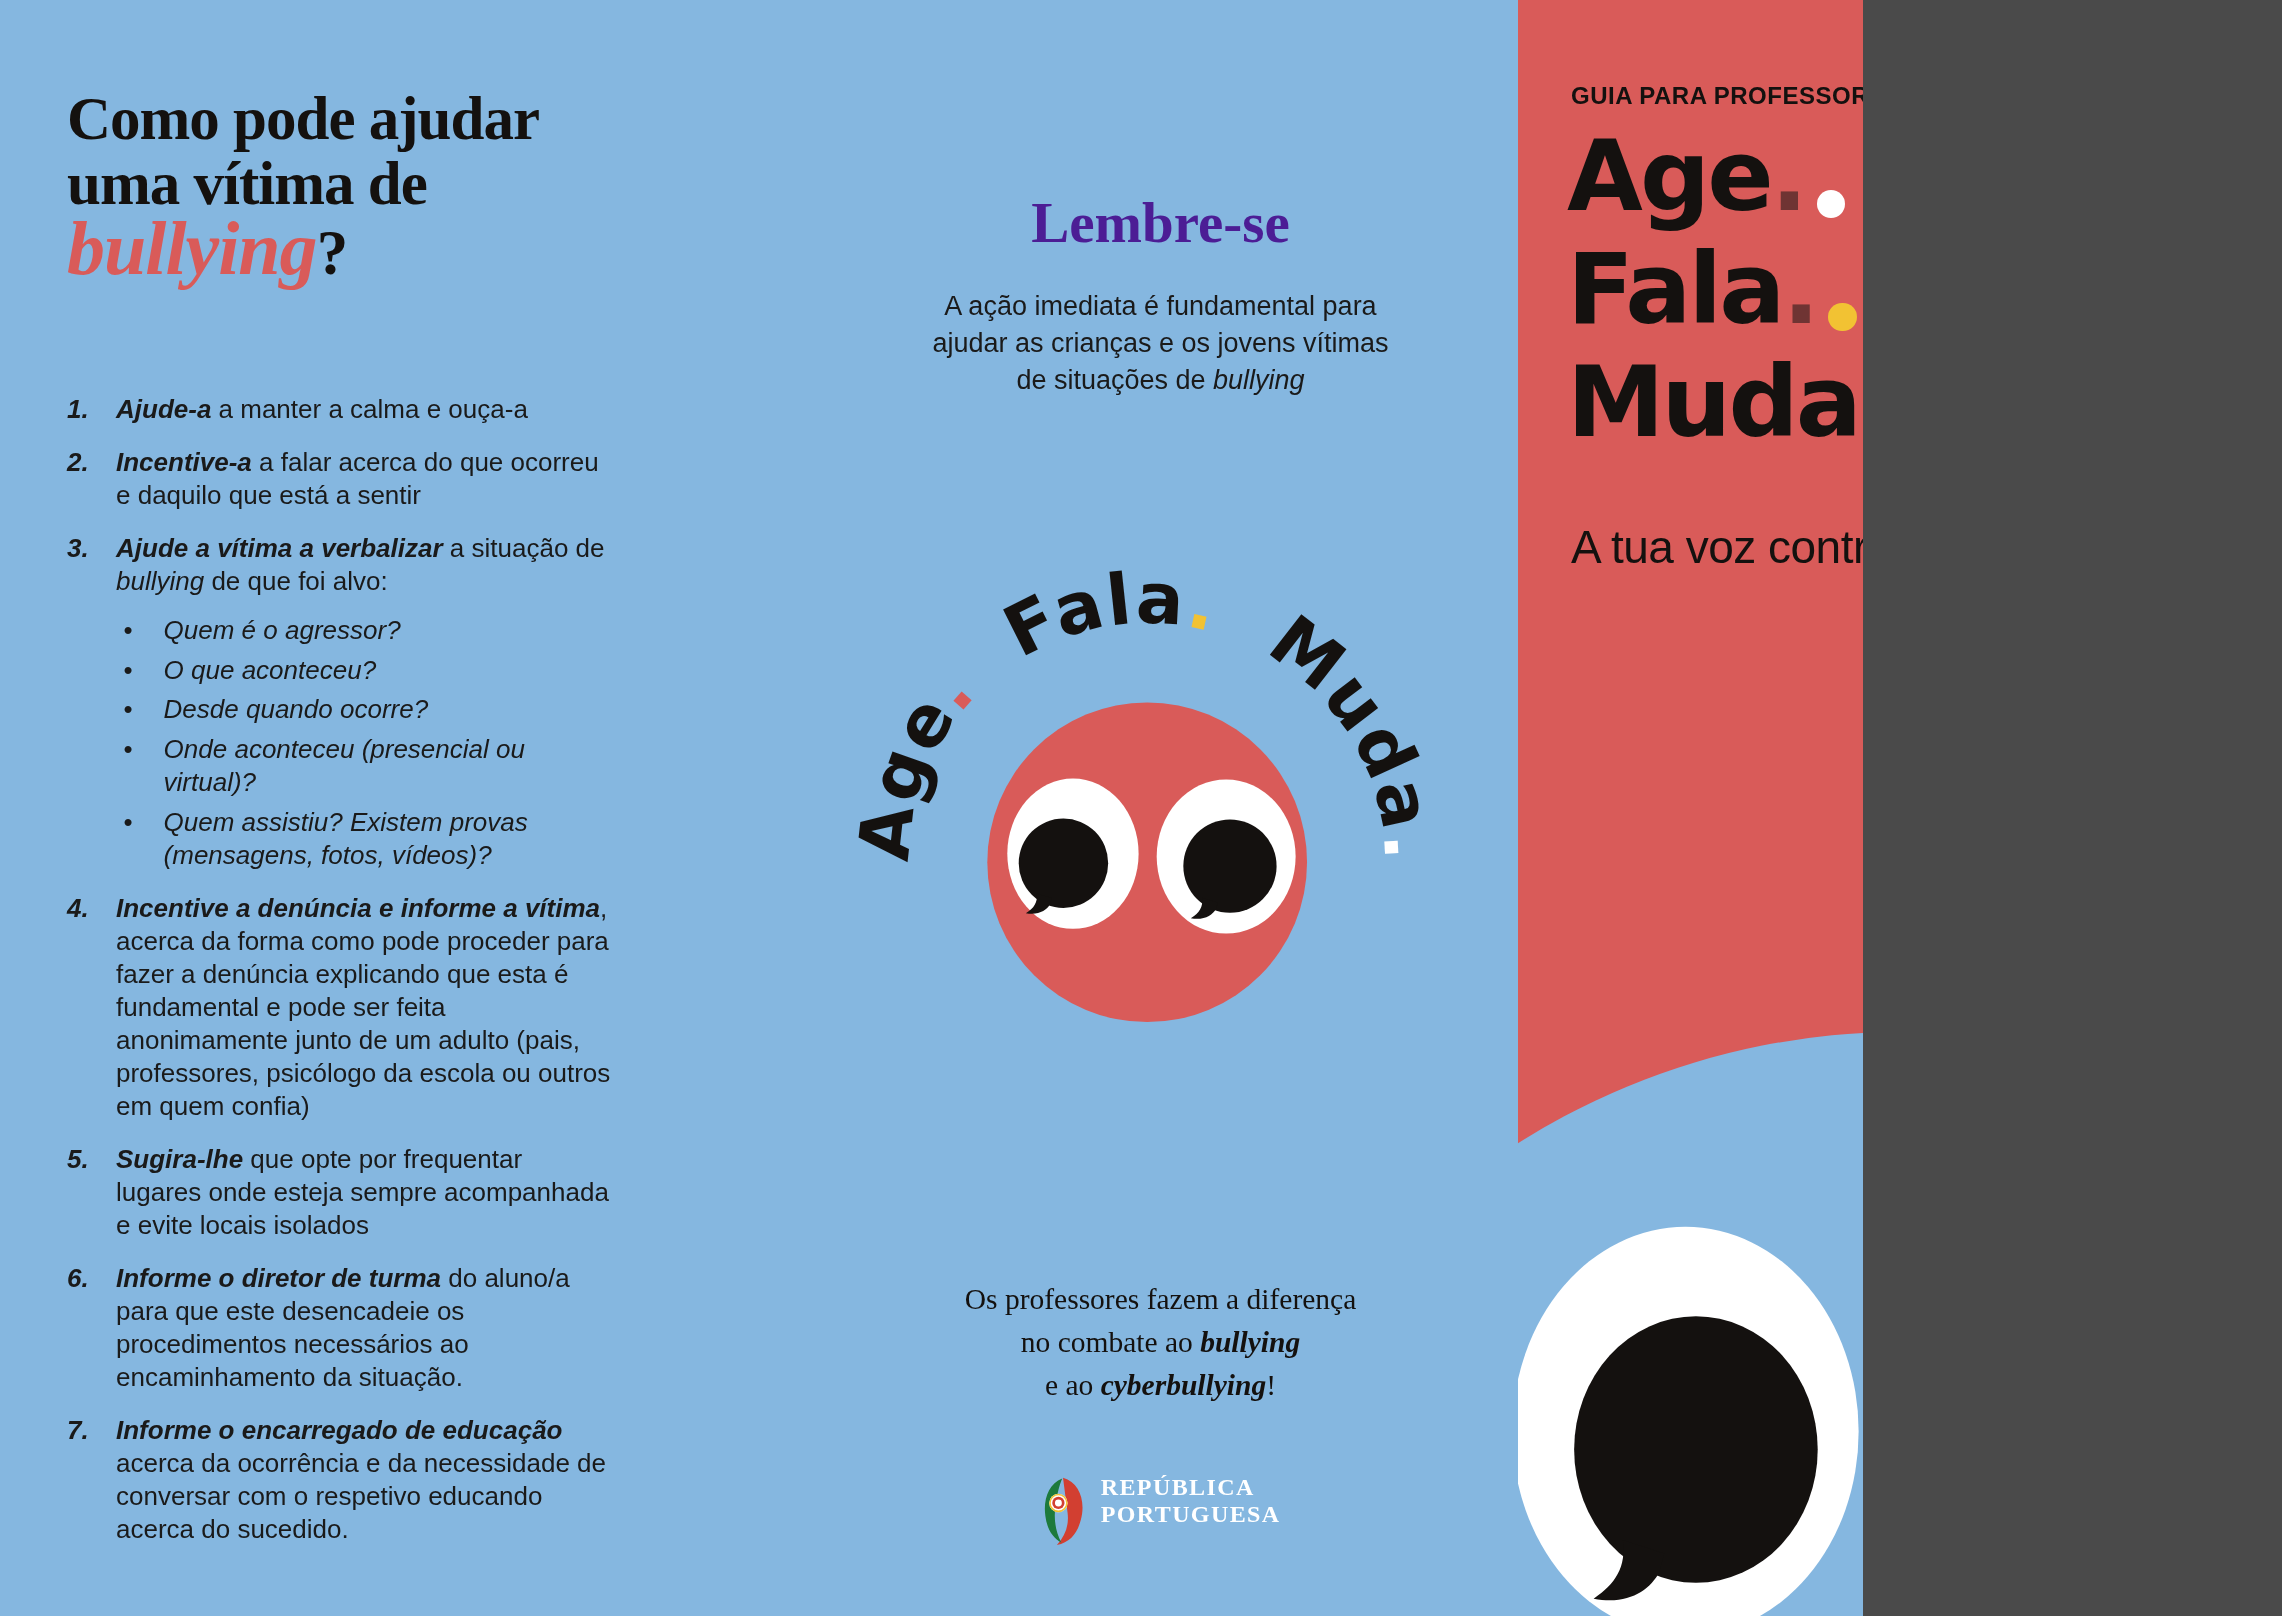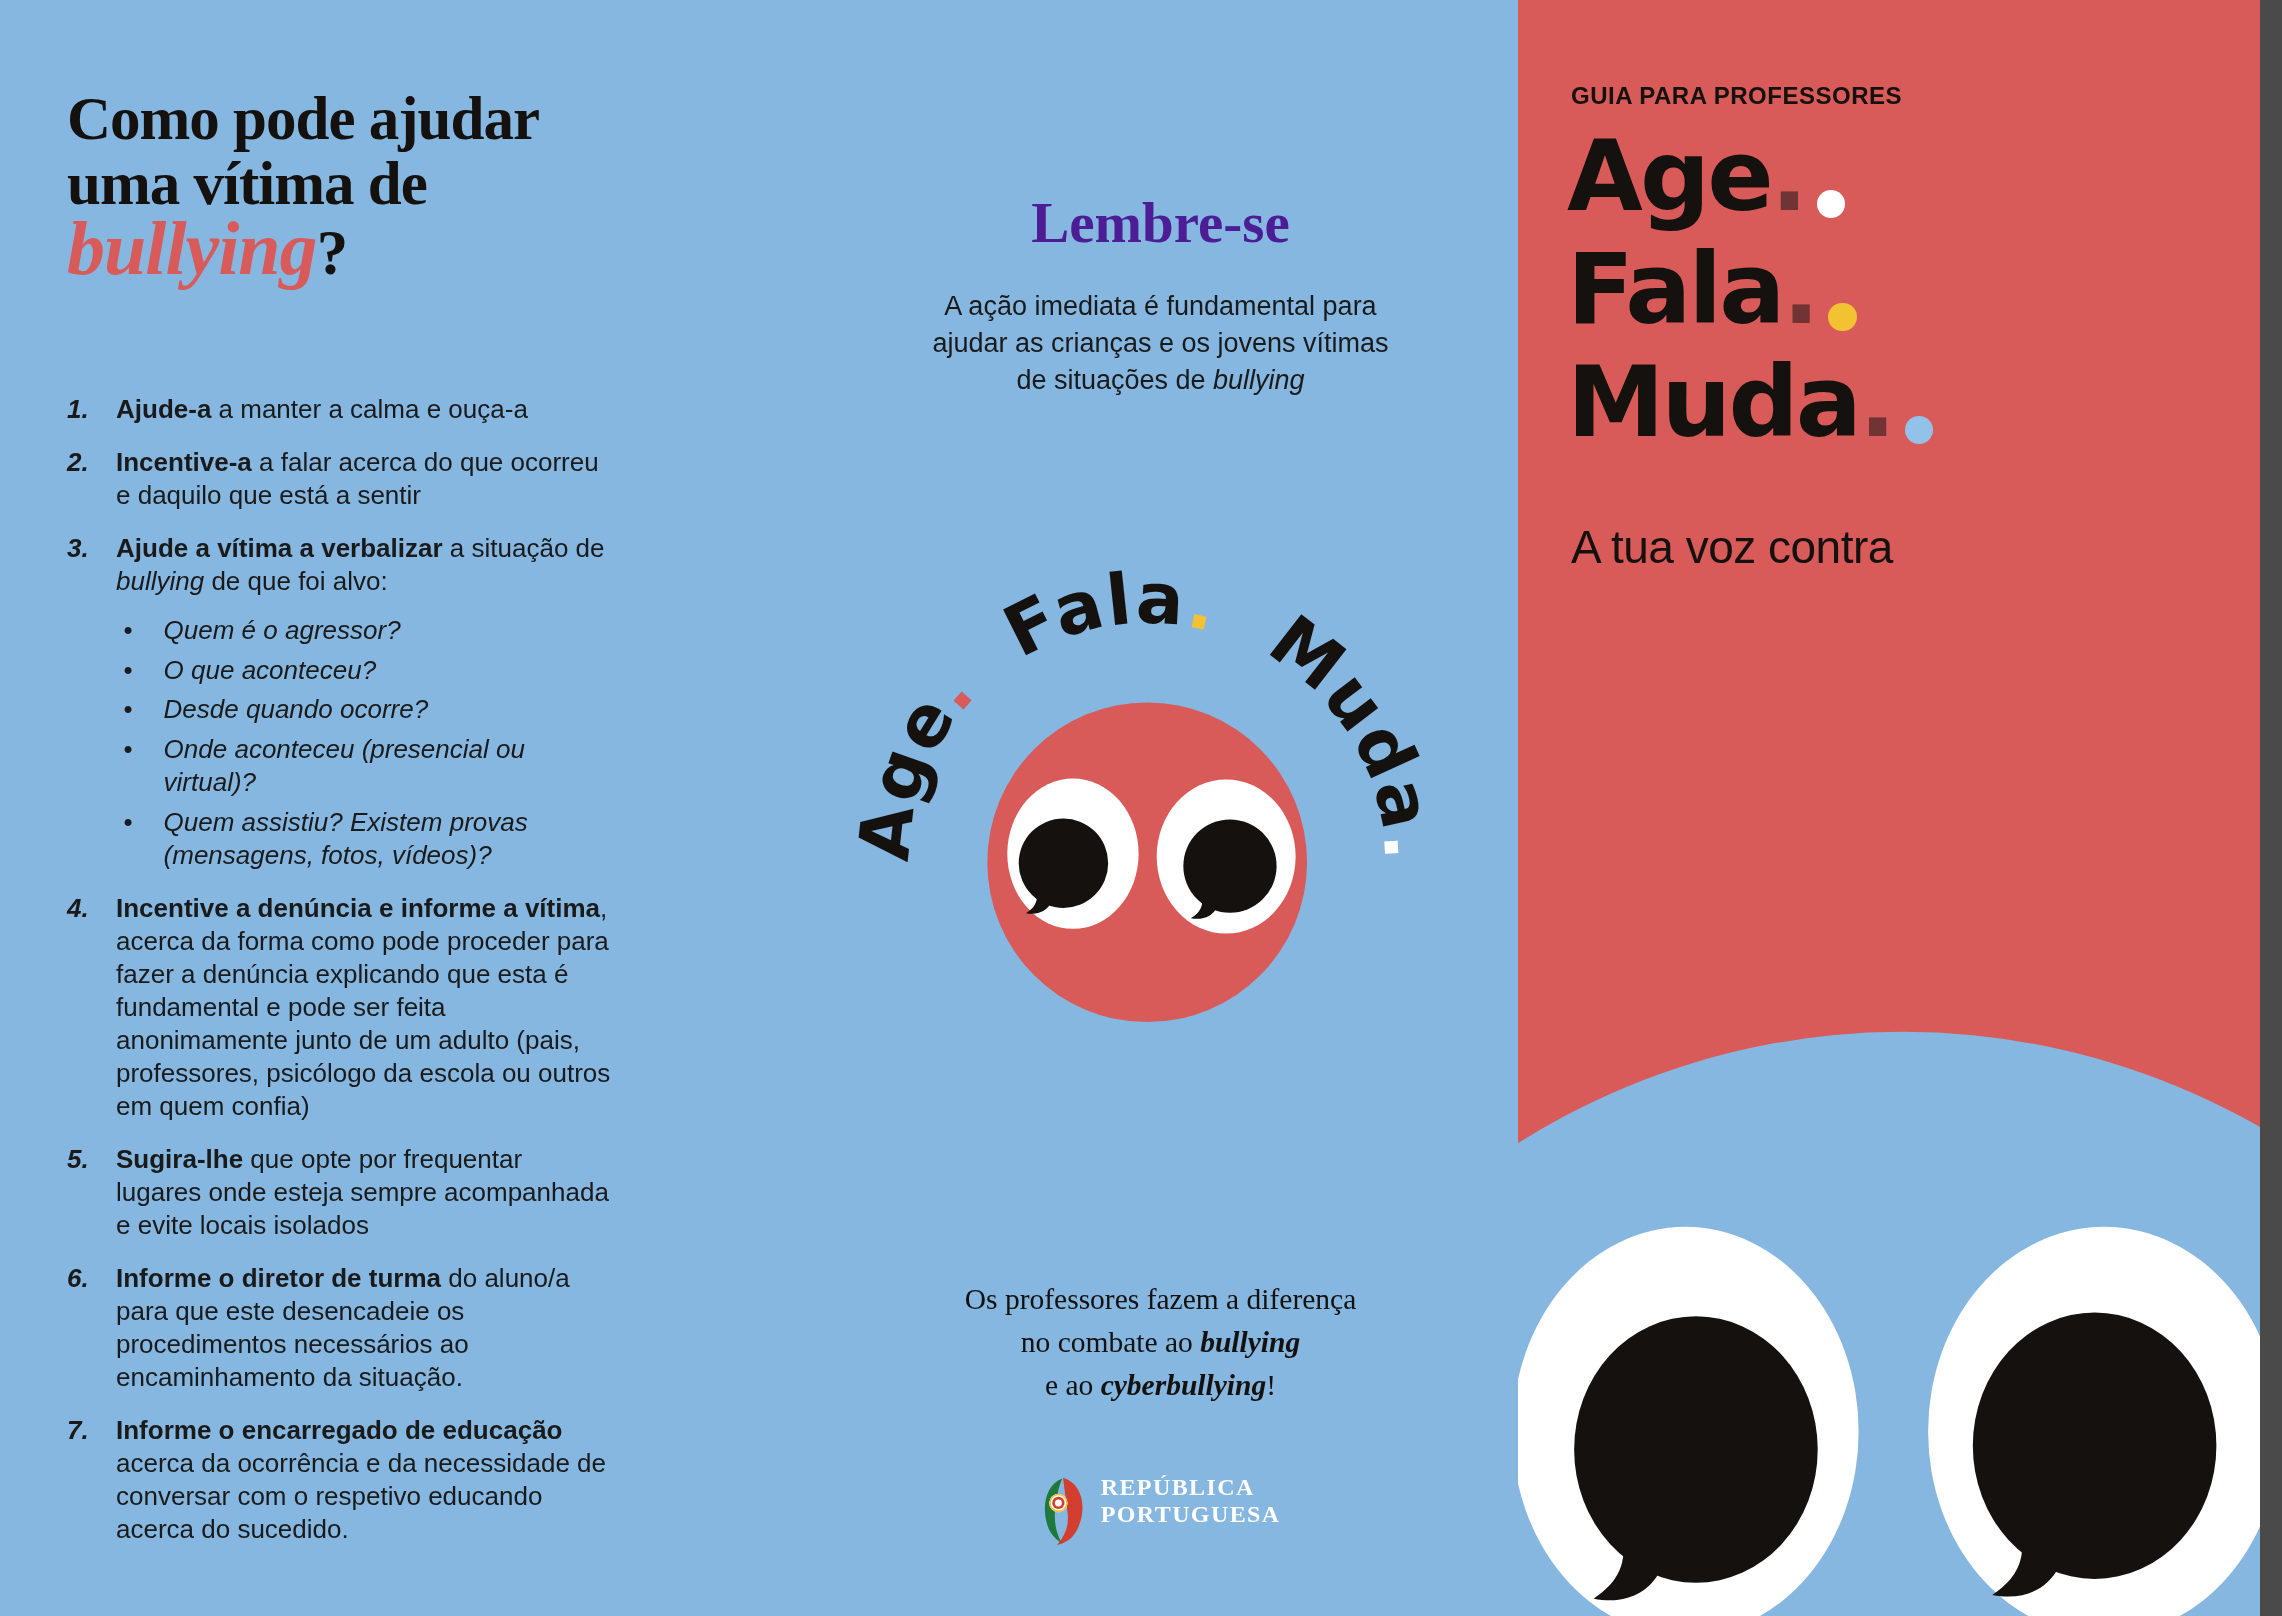--- a/index.html
+++ b/index.html
@@ -1,29 +1,29 @@
 <!DOCTYPE html>
 <html style="font-size:15px"><head>
 <meta charset="utf-8">
 <style>
   html,body{margin:0;padding:0;background:#4a4a4a;}
-  .page{position:relative;width:2240px;height:1617px;background:#85b7e0;overflow:hidden;
-        font-family:"Liberation Sans",sans-serif;color:#1a1a1a;padding-left:20px;}
+  .page{position:relative;width:1863px;height:1617px;background:#85b7e0;overflow:hidden;
+        font-family:"Liberation Sans",sans-serif;color:#1a1a1a;}
 
   
   .left-content{position:absolute;left:67px;top:86px;width:647px;}
   .title{font-family:"Liberation Serif",serif;font-weight:900;font-size:61px;line-height:65px;letter-spacing:-1px;color:#14110f;}
   .title-hl{font-family:"Liberation Serif",serif;font-style:italic;font-weight:900;font-size:76px;color:#d95b59;}
   .title-q{font-family:"Liberation Serif",serif;font-weight:900;font-size:63px;color:#14110f;}
   .list{margin-top:107px;display:flex;flex-direction:column;gap:20px;width:547px;
         font-size:26px;line-height:33px;}
   .item{display:flex;}
   .num{flex:0 0 49px;font-weight:700;font-style:italic;}
   .itext{flex:1;}
-  .lead{font-weight:700;}
+  .lead{font-weight:700;font-style:italic;}
   .sublist{margin-top:16px;display:flex;flex-direction:column;gap:6.7px;font-style:italic;width:457px;}
   .srow{display:flex;}
   .srow .b{flex:0 0 40px;font-style:normal;padding-left:7.6px;}
 
   
   .mid{position:absolute;left:856px;width:609px;text-align:center;}
   .mid-title{top:190px;font-family:"Liberation Serif",serif;font-weight:700;font-size:57px;color:#4c1d95;}
   .mid-intro{top:288px;font-size:27px;line-height:37px;}
   .mid-intro .it{font-style:italic;}
   .logo-svg{position:absolute;left:856px;top:533px;}

